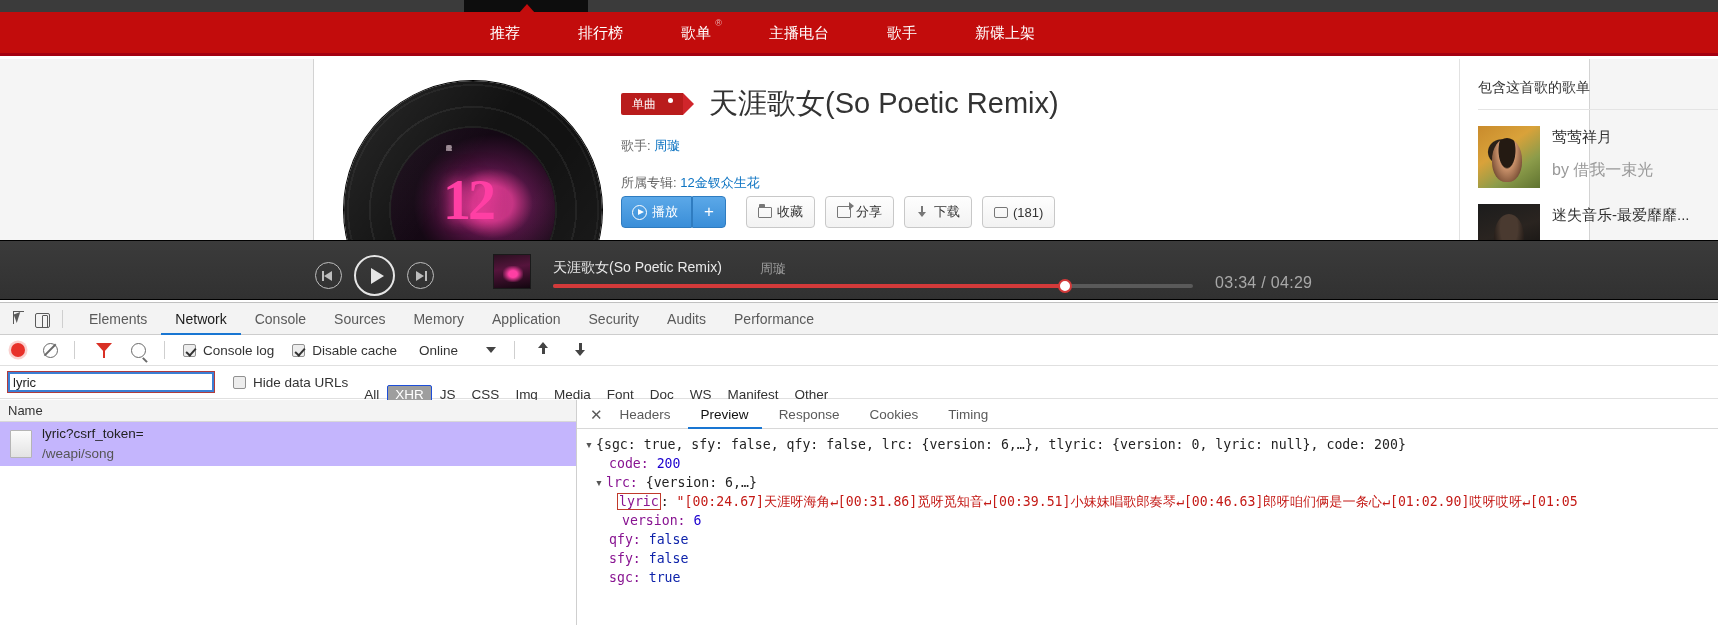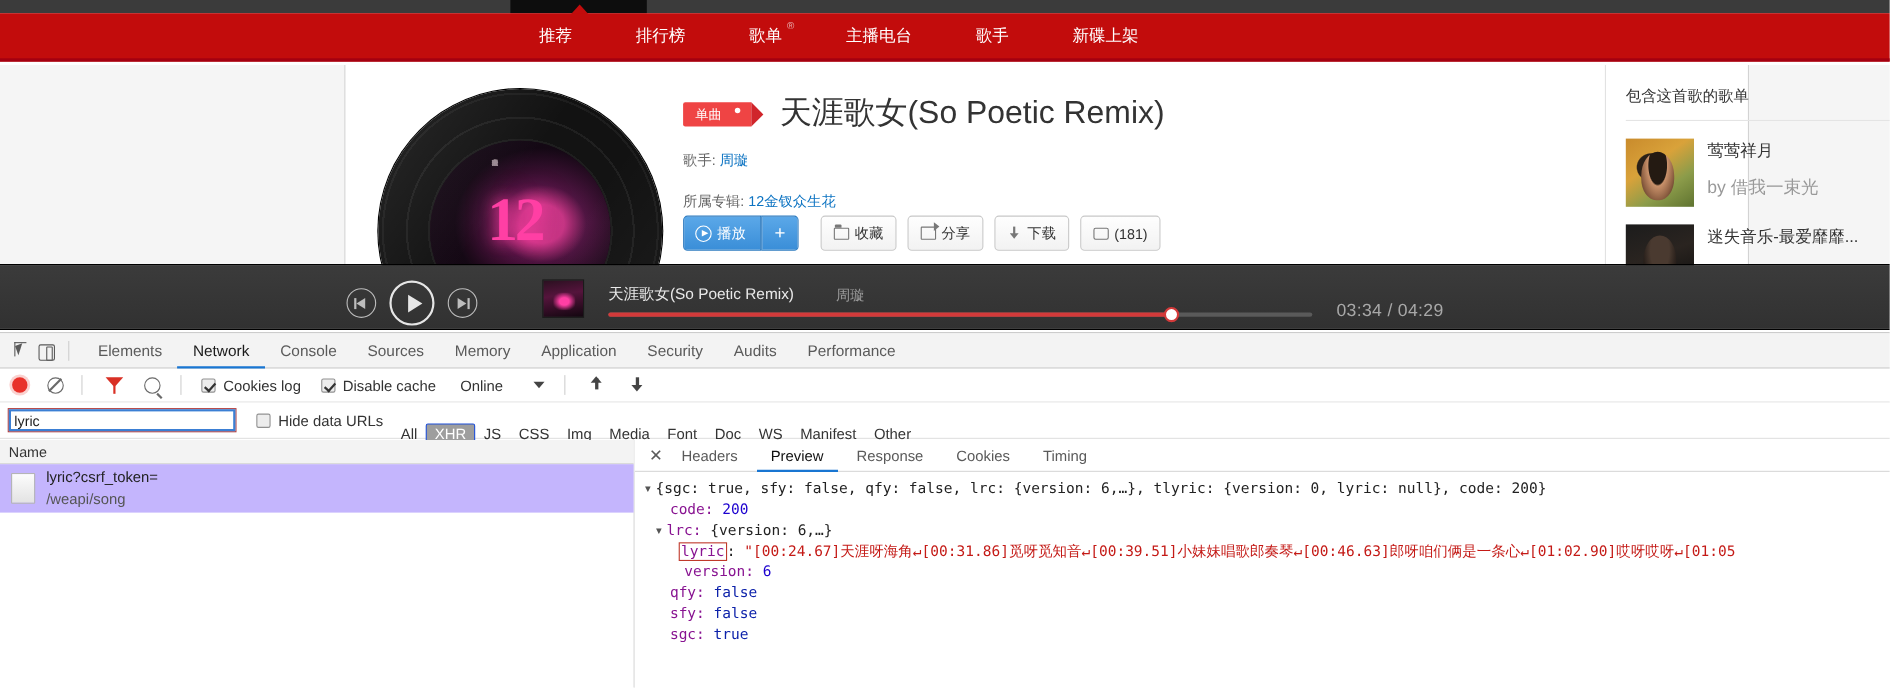--- a/index.html
+++ b/index.html
@@ -100,21 +100,21 @@
     position: absolute; top: 12px; left: 14px;
     font-size: 6px; color: #c9b7bf; line-height: 1.5; width: 48px;
     writing-mode: vertical-rl; text-orientation: upright;
     height: 84px; opacity: .75;
   }
 
   
   .song-meta { position: absolute; top: 30px; left: 307px; width: 760px; }
   .title-row { display: flex; align-items: center; }
   .badge-single {
-    position: relative; background: #ef4444; color: #fff;
+    position: relative; background: #b91c1c; color: #fff;
     font-size: 12px; padding: 5px 10px 5px 11px;
     border-radius: 2px 0 0 2px; line-height: 1;
     display: inline-flex; 
   }
   .badge-single .dot {
     display: inline-block; width: 5px; height: 5px;
     border-radius: 50%; background: #fff; margin-left: 12px;
   }
   .badge-single::after {
     content: ""; position: absolute; right: -11px; top: 0;
@@ -670,21 +670,21 @@
 
     <div class="dt-row2">
       <div class="rec-dot"></div>
       <div class="ico-clear"></div>
       <div class="dt-sep" style="margin:0 0 0 16px"></div>
       <div class="ico-funnel"></div>
       <div class="ico-search"></div>
       <div class="dt-sep" style="margin:0 0 0 18px"></div>
       <div class="cb-grp">
         <span class="cb checked"></span>
-        <span class="cb-label">Cookies log</span>
+        <span class="cb-label">Console log</span>
       </div>
       <div class="cb-grp">
         <span class="cb checked"></span>
         <span class="cb-label">Disable cache</span>
       </div>
       <div class="sel-online">
         <span>Online</span>
         <i class="caret-dn"></i>
       </div>
       <div class="dt-sep" style="margin:0 0 0 18px"></div>

